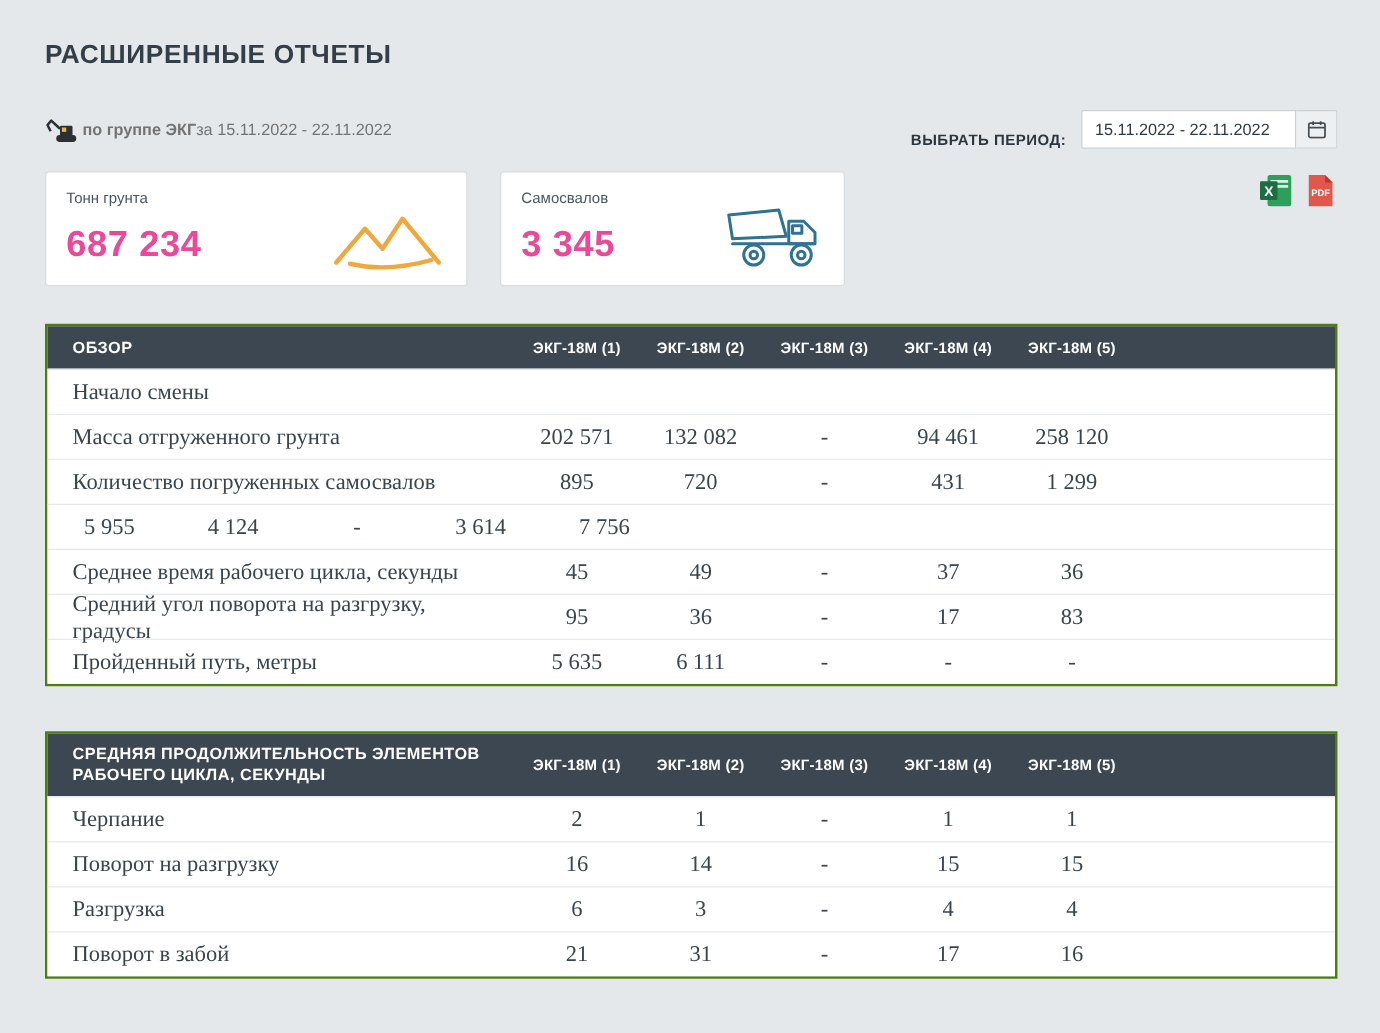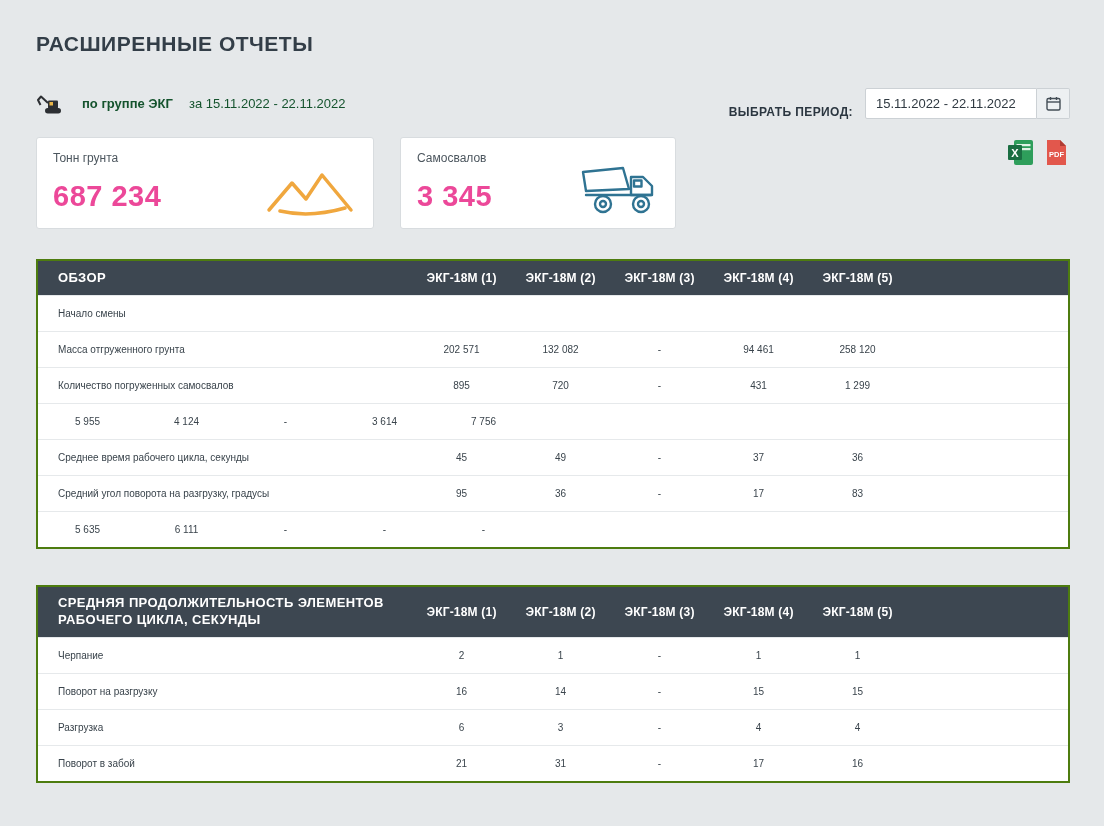--- a/index.html
+++ b/index.html
@@ -16,21 +16,21 @@
   .page-title {
     font-size: 21px;
     font-weight: 700;
     color: #333e48;
     letter-spacing: 0.5px;
     margin: 8px 0 32px;
   }
 
   
   .subhead { display: flex; justify-content: space-between; align-items: center; margin-bottom: 18px; }
-  .report-subtitle { display: flex; align-items: center; gap: 16px; font-size: 13px; color: #14532d; }
+  .report-subtitle { display: flex; align-items: center; gap: 0; font-size: 13px; color: #737373; }
   .report-subtitle .bold { font-weight: 700; }
   .icon-wrap { display: flex; align-items: center; }
   .icon-wrap svg { display: block; }
 
   .period-picker { display: flex; align-items: flex-end; }
   .period-label {
     font-size: 12px; font-weight: 700; letter-spacing: 0.4px;
     color: #2b3640; margin-right: 12px;
   }
   .period-field { display: flex; }
@@ -77,21 +77,21 @@
   .cell.label { width: 374px; padding: 0 16px 0 20px; }
   .cell.val { width: 99px; text-align: center; }
   .filler { flex: 1; }
   .th-title { font-weight: 700; font-size: 13px; letter-spacing: 0.4px; line-height: 1.3; }
   .th-col { font-weight: 700; font-size: 12px; letter-spacing: 0.2px; }
 
   .trow {
     display: flex; align-items: center;
     height: 36px; background: #fff;
     border-top: 1px solid #e6e9eb;
-    font-size: 10px; color: #3a444c;
+    font-size: 18px; color: #3a444c; font-family: Liberation Serif, serif;
   }
   .row-label { color: #39434b; }
 
   svg text { font-family: "Liberation Sans", sans-serif; }
 </style>
 </head>
 <body>
 
 <div class="page">
 
@@ -240,20 +240,21 @@
       <div class="trow">
         <div class="cell label row-label">Средний угол поворота на разгрузку, градусы</div>
         <div class="cell val row-value">95</div>
         <div class="cell val row-value">36</div>
         <div class="cell val row-value">-</div>
         <div class="cell val row-value">17</div>
         <div class="cell val row-value">83</div>
         <div class="filler"></div>
       </div>
       <div class="trow">
+        <div class="cell label row-label">Пройденный путь, метры</div>
         <div class="cell val row-value">5 635</div>
         <div class="cell val row-value">6 111</div>
         <div class="cell val row-value">-</div>
         <div class="cell val row-value">-</div>
         <div class="cell val row-value">-</div>
         <div class="filler"></div>
       </div>
     </div>
 
   <div class="table-block">

